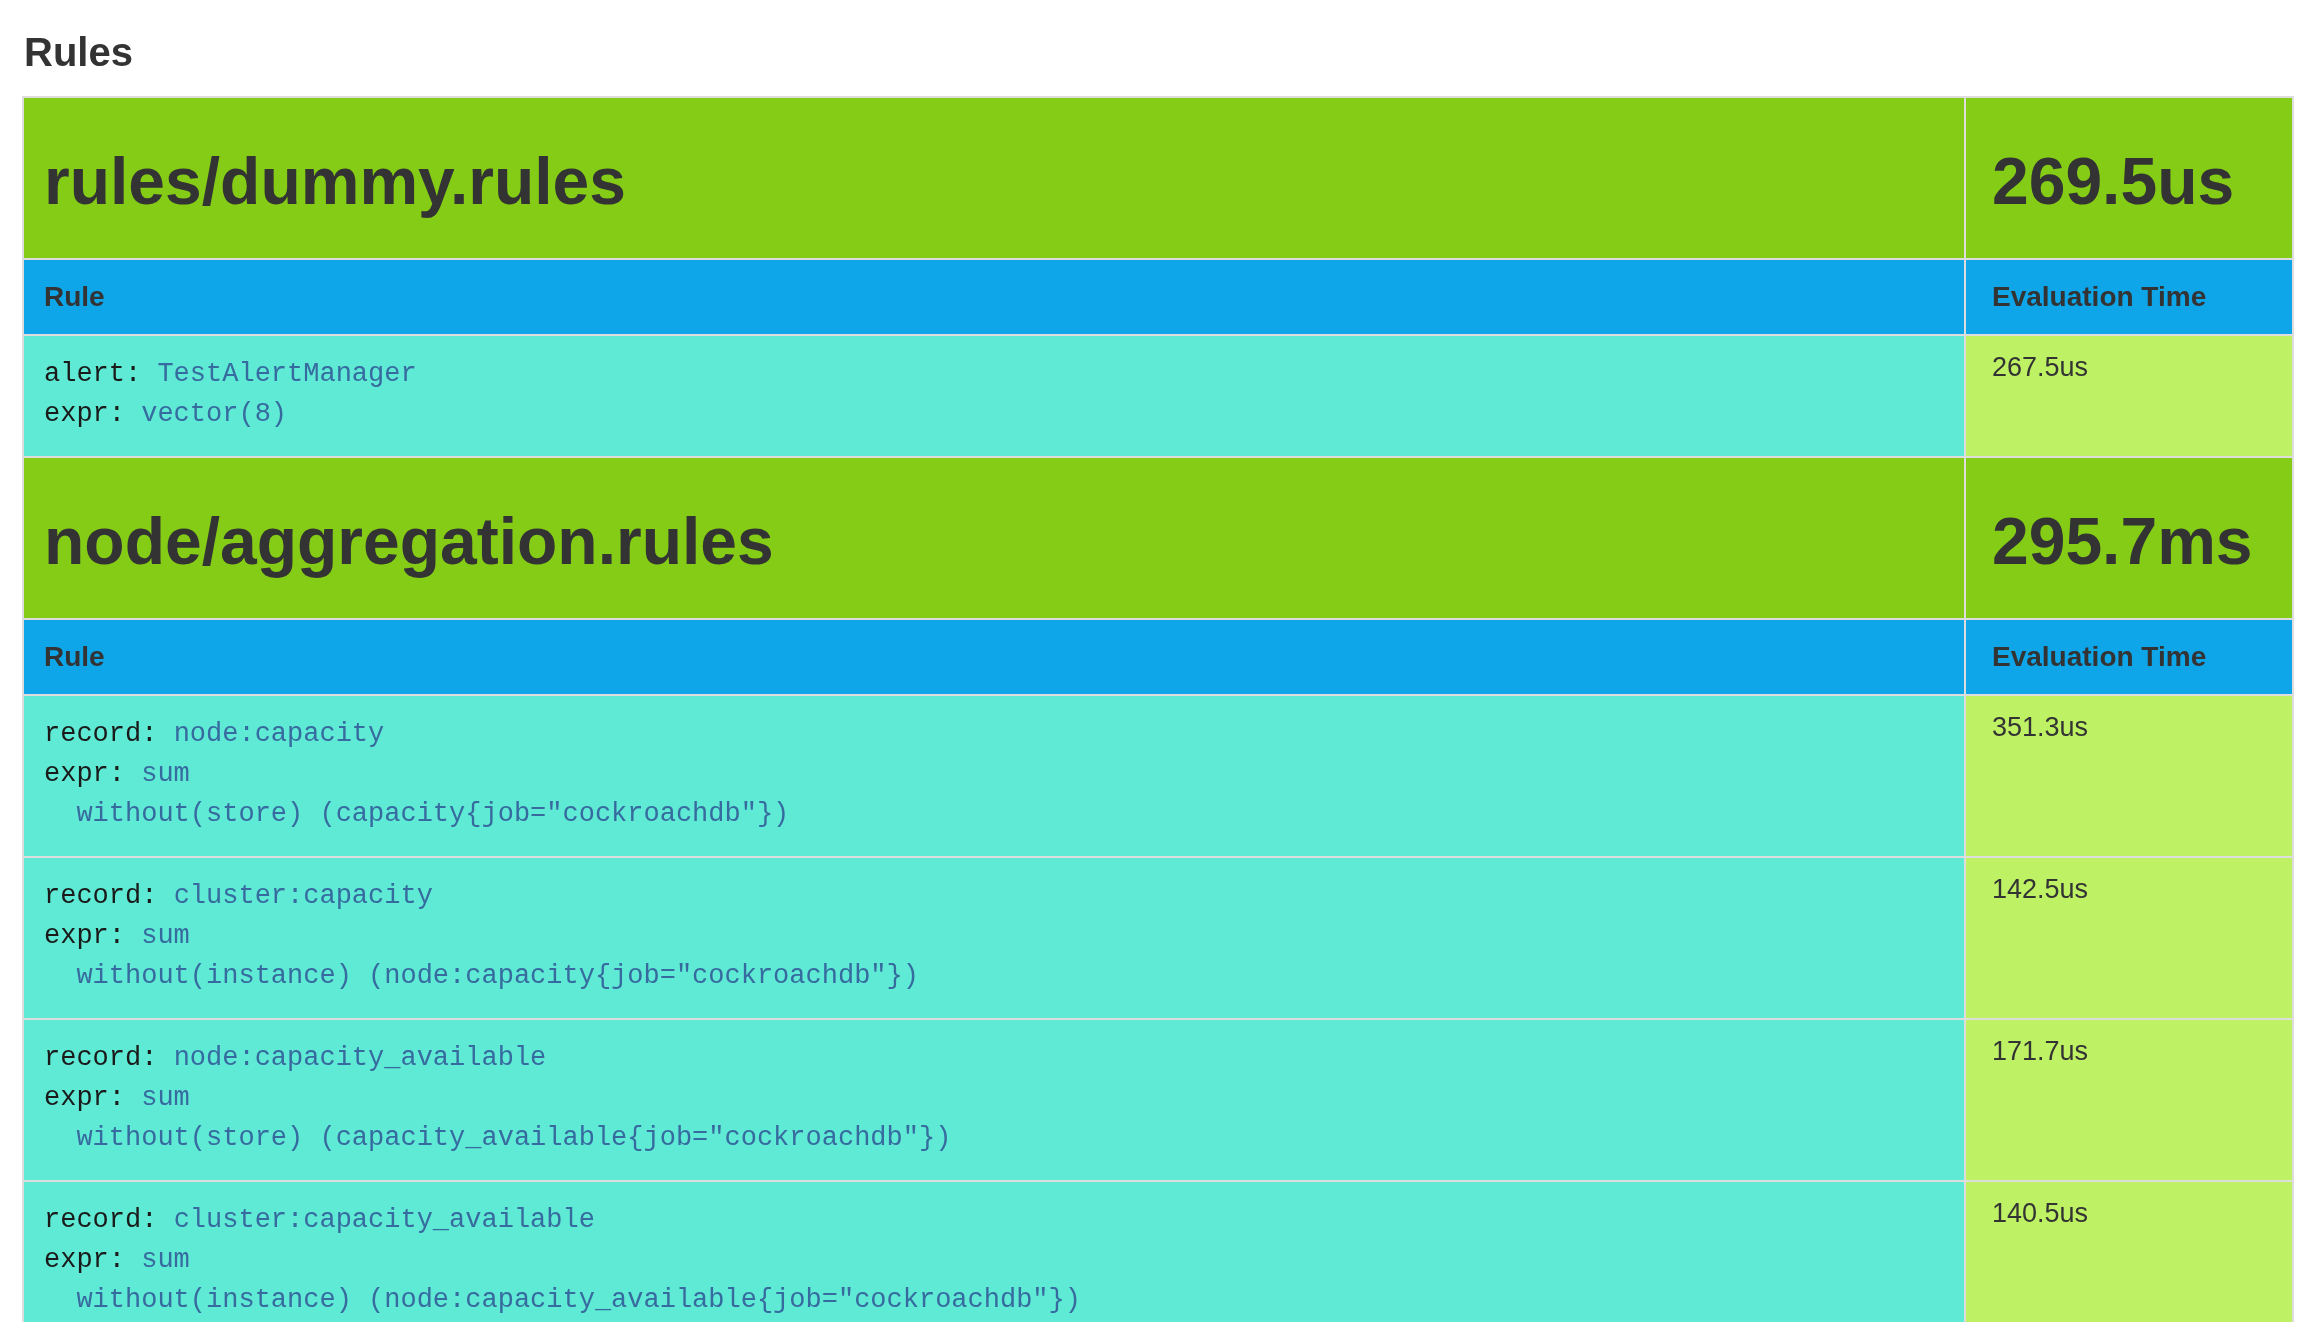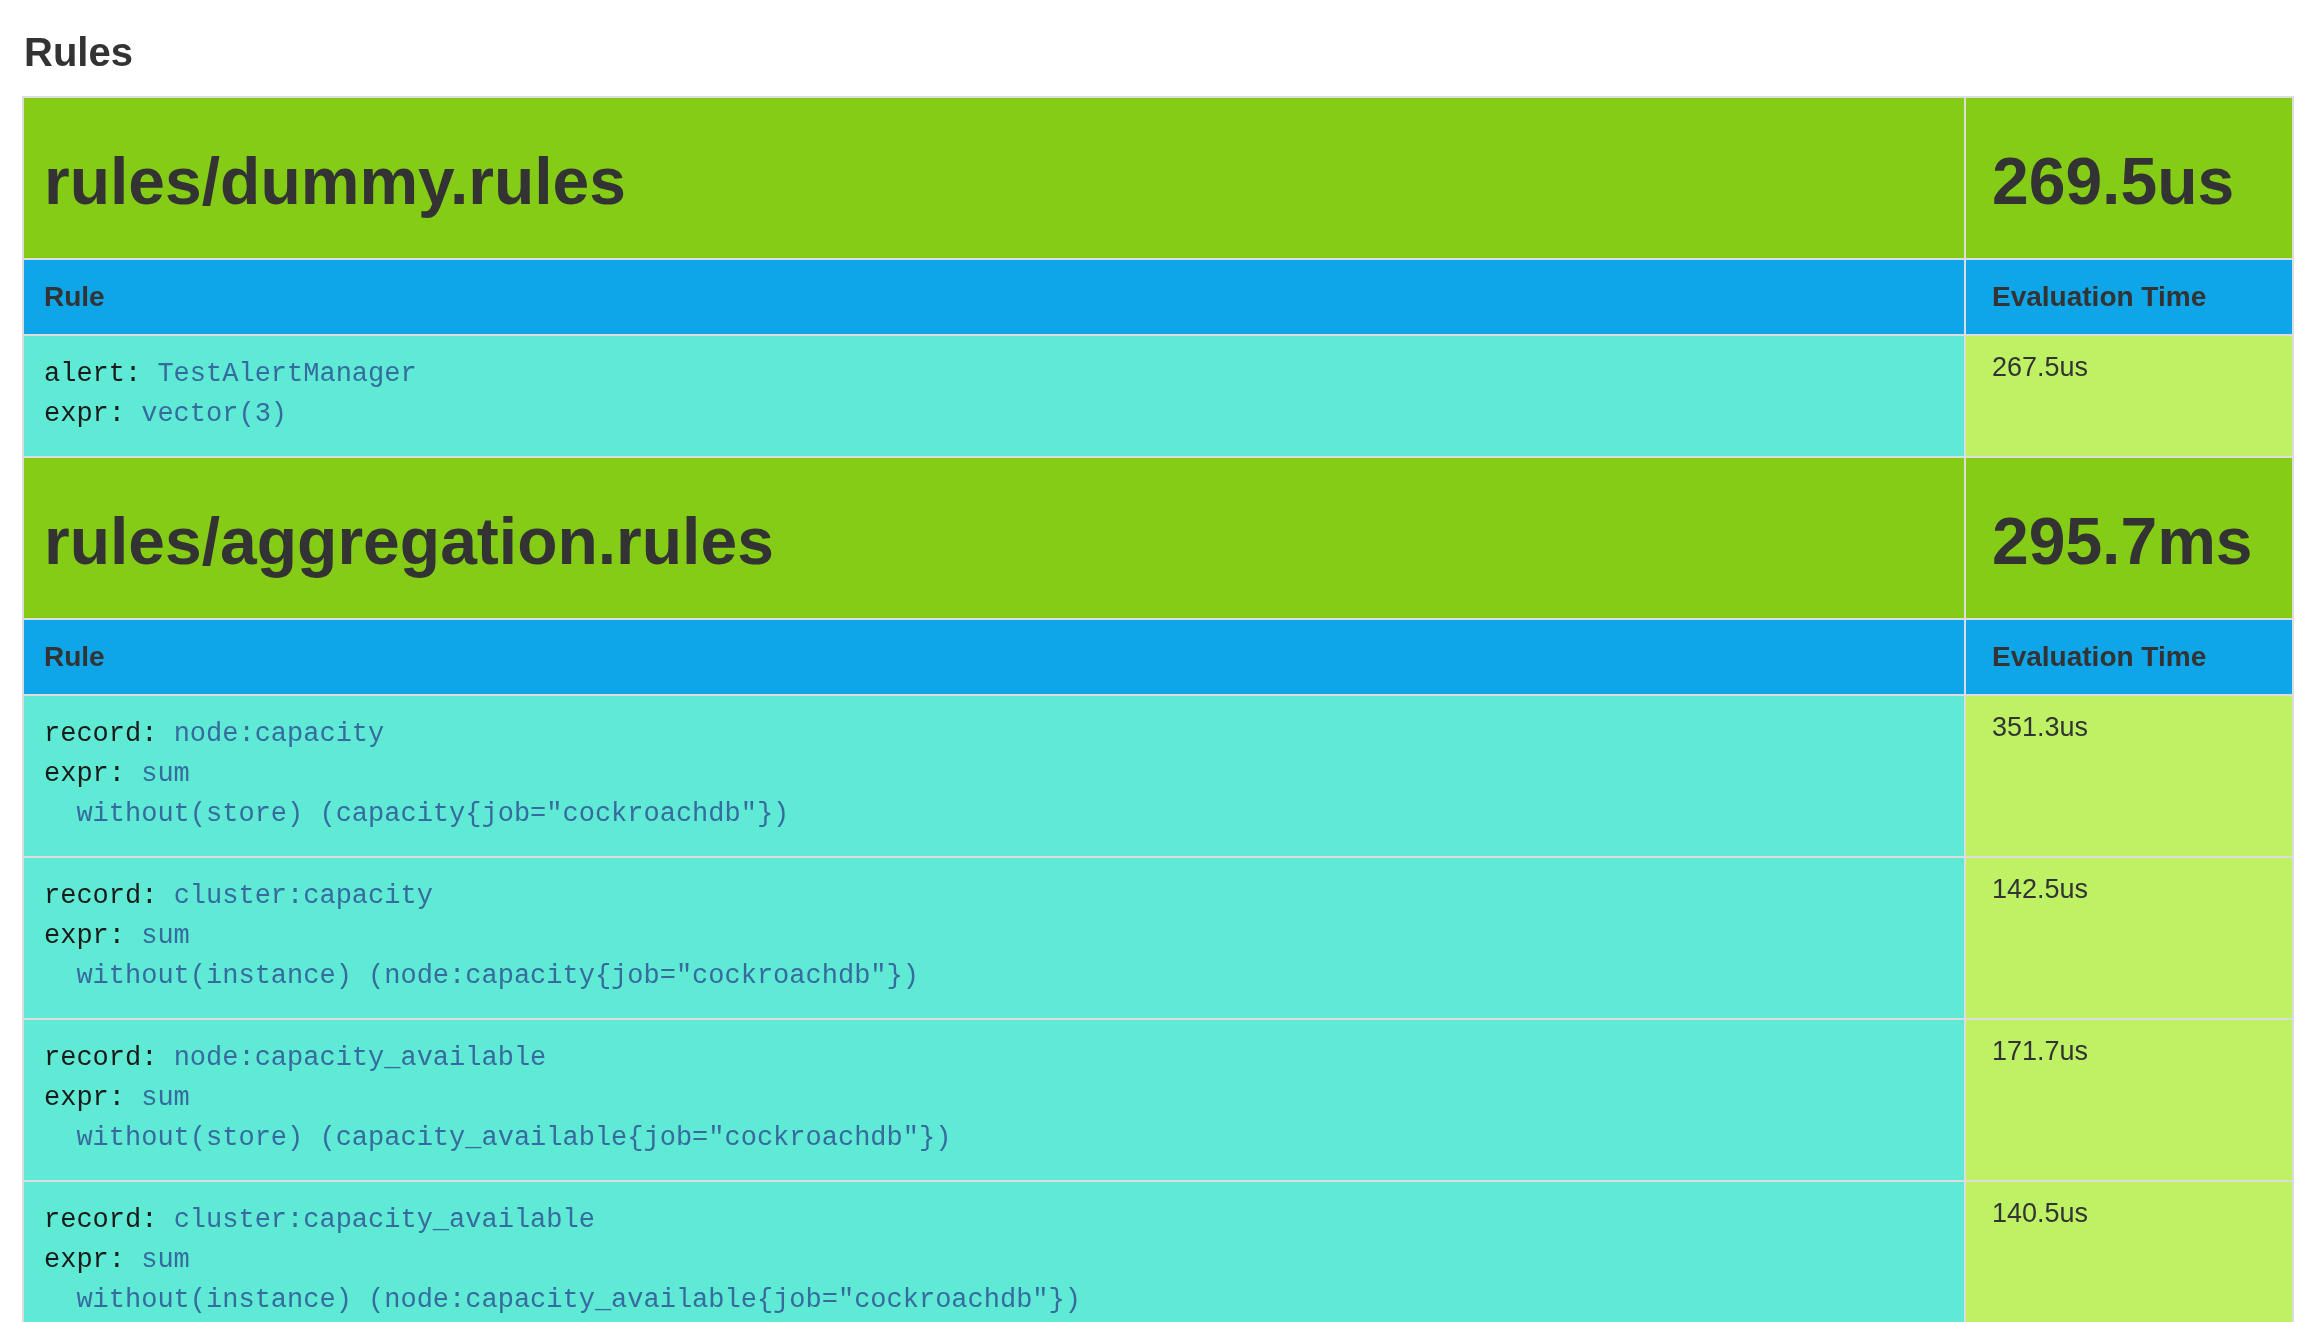--- a/index.html
+++ b/index.html
@@ -102,28 +102,28 @@
       <h2 class="group-heading">269.5us</h2>
     </td>
   </tr>
   <tr class="cols-row">
     <th>Rule</th>
     <th class="eval-th">Evaluation Time</th>
   </tr>
 
   <tr class="rule-row">
     <td class="rule-cell">
-      <pre class="rule-code"><div class="code-line"><span class="seg-key">alert: </span><a class="seg-link">TestAlertManager</a></div><div class="code-line"><span class="seg-key">expr: </span><a class="seg-link">vector(3)</a></div></pre>
+      <pre class="rule-code"><div class="code-line"><span class="seg-key">alert: </span><a class="seg-link">TestAlertManager</a></div><div class="code-line"><span class="seg-key">expr: </span><a class="seg-link">vector(8)</a></div></pre>
     </td>
     <td class="eval-cell">267.5us</td>
   </tr>
 
   <tr class="group-row">
     <td>
-      <h2 class="group-heading">rules/aggregation.rules</h2>
+      <h2 class="group-heading">node/aggregation.rules</h2>
     </td>
     <td class="group-eval-cell">
       <h2 class="group-heading">295.7ms</h2>
     </td>
   </tr>
   <tr class="cols-row">
     <th>Rule</th>
     <th class="eval-th">Evaluation Time</th>
   </tr>
 

